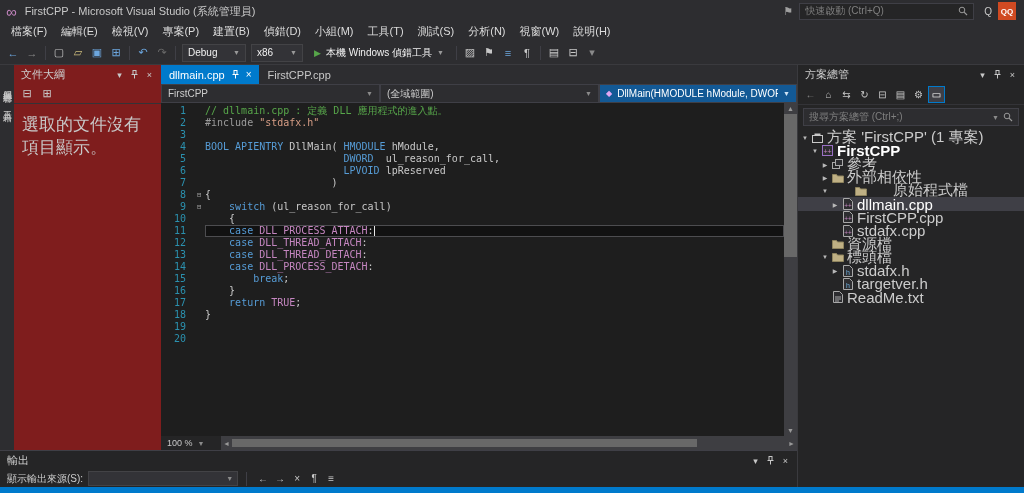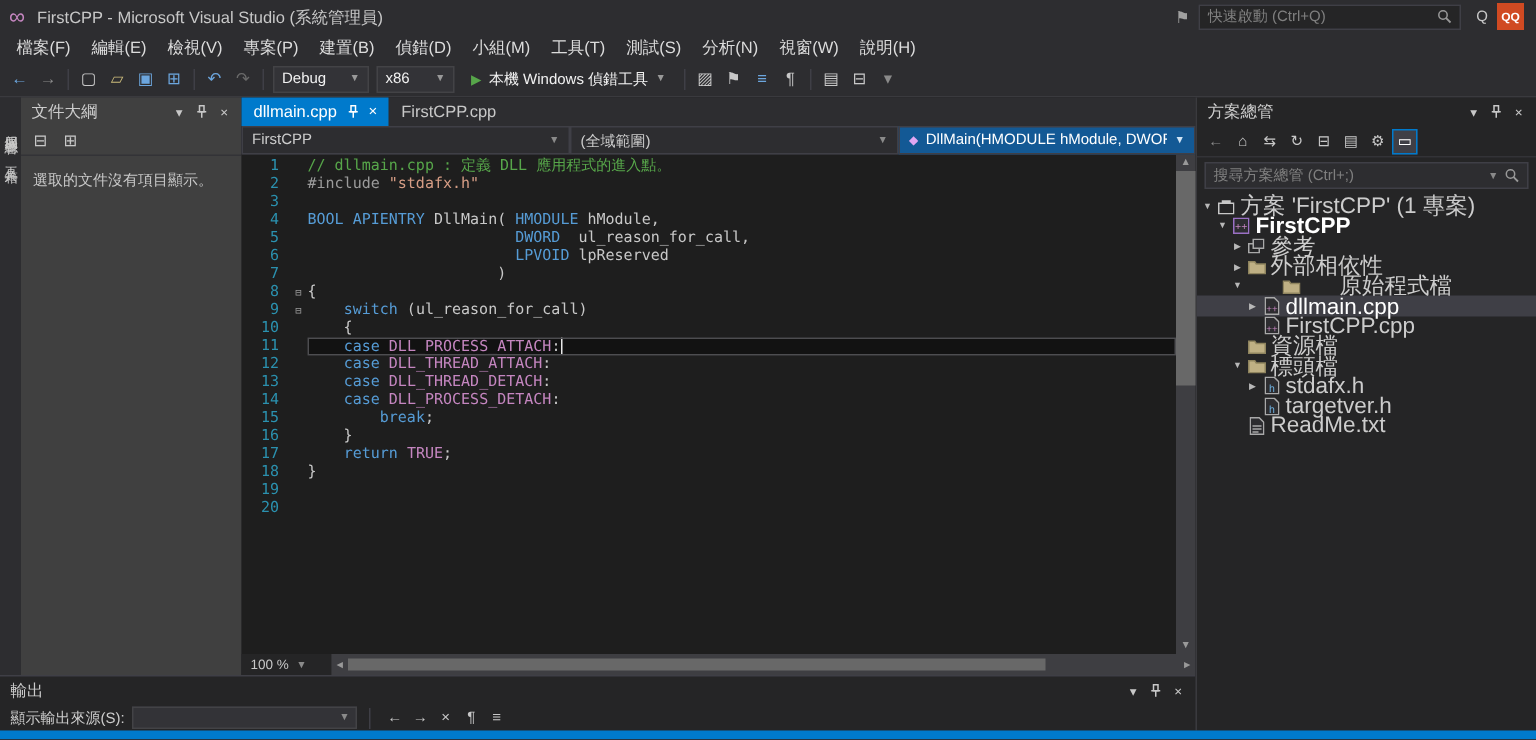--- a/index.html
+++ b/index.html
@@ -38,23 +38,23 @@
   .main-top { flex: 1; display: flex; min-height: 0; }
 
   .autohide-strip { width: 14px; flex: 0 0 auto; background: #2D2D30; padding-top: 18px; display: flex; flex-direction: column; gap: 16px; align-items: center; }
   .vtext { writing-mode: vertical-rl; text-orientation: upright; font-size: 9px; color: #C8C8C8; letter-spacing: 1px; }
 
   
   .panel-header { height: 19px; flex: 0 0 auto; display: flex; align-items: center; padding: 0 4px 0 7px; font-size: 11px; color: #CCCCCC; }
   .ph-spacer { flex: 1; }
   .ph-icon { width: 15px; height: 15px; display: flex; align-items: center; justify-content: center; font-size: 9px; color: #C8C8C8; }
 
-  .outline-panel { width: 147px; flex: 0 0 auto; background: #404040; display: flex; flex-direction: column; }
+  .outline-panel { width: 147px; flex: 0 0 auto; background: #7f1d1d; display: flex; flex-direction: column; }
   .outline-toolbar { height: 20px; display: flex; align-items: center; gap: 2px; padding: 0 4px; border-bottom: 1px solid #333337; }
-  .outline-body { padding: 9px 8px; font-size: 10px; color: #C8C8C8; }
+  .outline-body { padding: 9px 8px; font-size: 17px; color: #C8C8C8; }
 
   
   .editor { flex: 1; display: flex; flex-direction: column; background: #1E1E1E; min-width: 0; }
   .tabstrip { height: 19px; flex: 0 0 auto; display: flex; align-items: stretch; background: #2D2D30; }
   .tab { display: flex; align-items: center; padding: 0 8px; font-size: 11px; color: #C8C8C8; gap: 6px; white-space: nowrap; }
   .tab.active { background: #007ACC; color: #FFFFFF; }
   .tab .tclose { font-size: 10px; color: #FFFFFF; }
 
   .navbar { height: 19px; flex: 0 0 auto; display: flex; background: #252526; }
   .nav-combo { flex: 1; border: 1px solid #3F3F46; background: #2D2D30; display: flex; align-items: center; padding: 0 6px; font-size: 10px; color: #CCCCCC; gap: 5px; min-width: 0; }
@@ -507,20 +507,30 @@
           <div class="trow" style="padding-left: 32px;">
             <span class="texp"></span>
             <span class="ticon2">
               <svg width="10" height="12" viewBox="0 0 10 12">
                 <path d="M0.5 0.5h6l3 3v8h-9z" fill="#2D2D30" stroke="#A9A9A9"></path>
                 <text x="5" y="10" font-size="6.5" fill="#C586C0" text-anchor="middle" font-family="sans-serif">++</text>
               </svg>
             </span>
             <span class="tlabel">FirstCPP.cpp</span>
           </div>
+          <div class="trow" style="padding-left: 32px;">
+            <span class="texp"></span>
+            <span class="ticon2">
+              <svg width="10" height="12" viewBox="0 0 10 12">
+                <path d="M0.5 0.5h6l3 3v8h-9z" fill="#2D2D30" stroke="#A9A9A9"></path>
+                <text x="5" y="10" font-size="6.5" fill="#C586C0" text-anchor="middle" font-family="sans-serif">++</text>
+              </svg>
+            </span>
+            <span class="tlabel">stdafx.cpp</span>
+          </div>
           <div class="trow" style="padding-left: 22px;">
             <span class="texp"></span>
             <span class="ticon2">
               <svg width="12" height="10" viewBox="0 0 12 10">
                 <path d="M0.5 1.5h4l1 1.5h6v6.5h-11z" fill="#BFB084" stroke="#8F845E"></path>
               </svg>
             </span>
             <span class="tlabel">資源檔</span>
           </div>
           <div class="trow" style="padding-left: 22px;">

